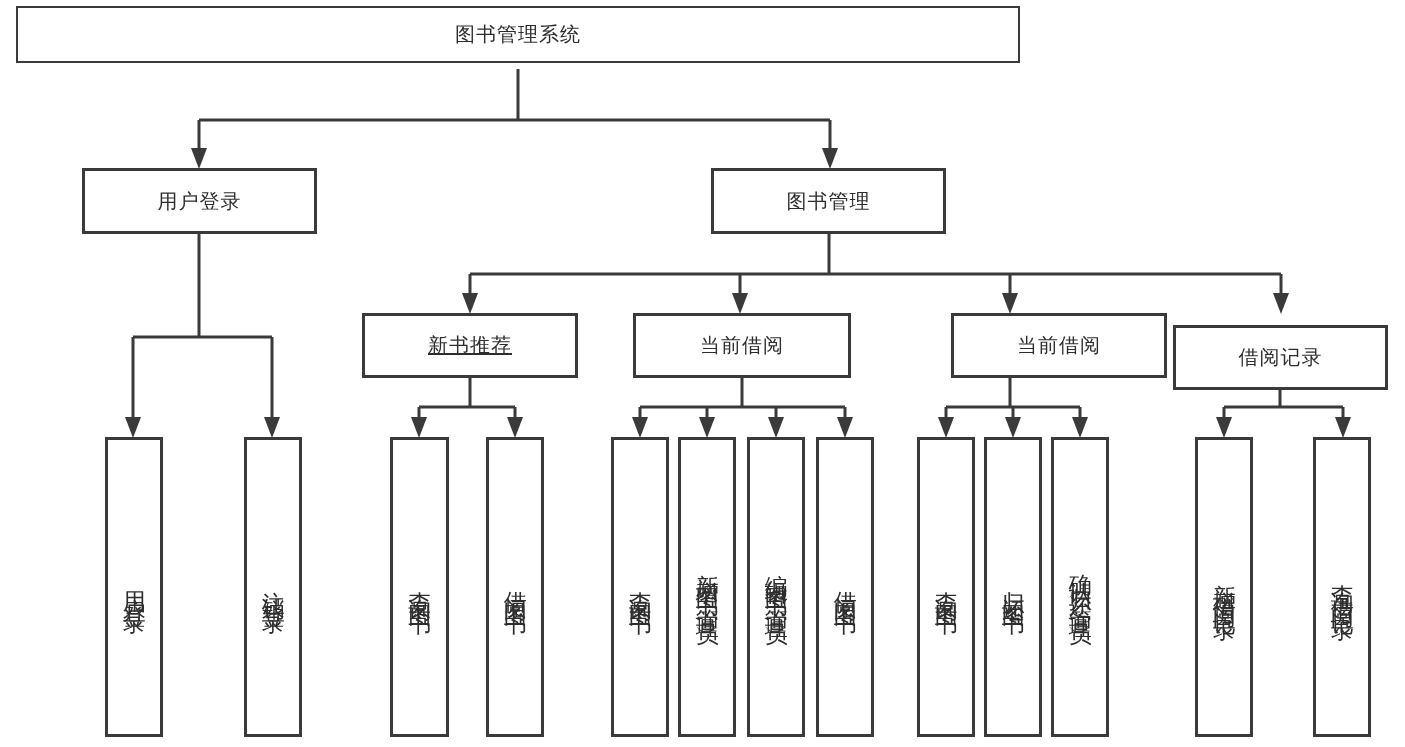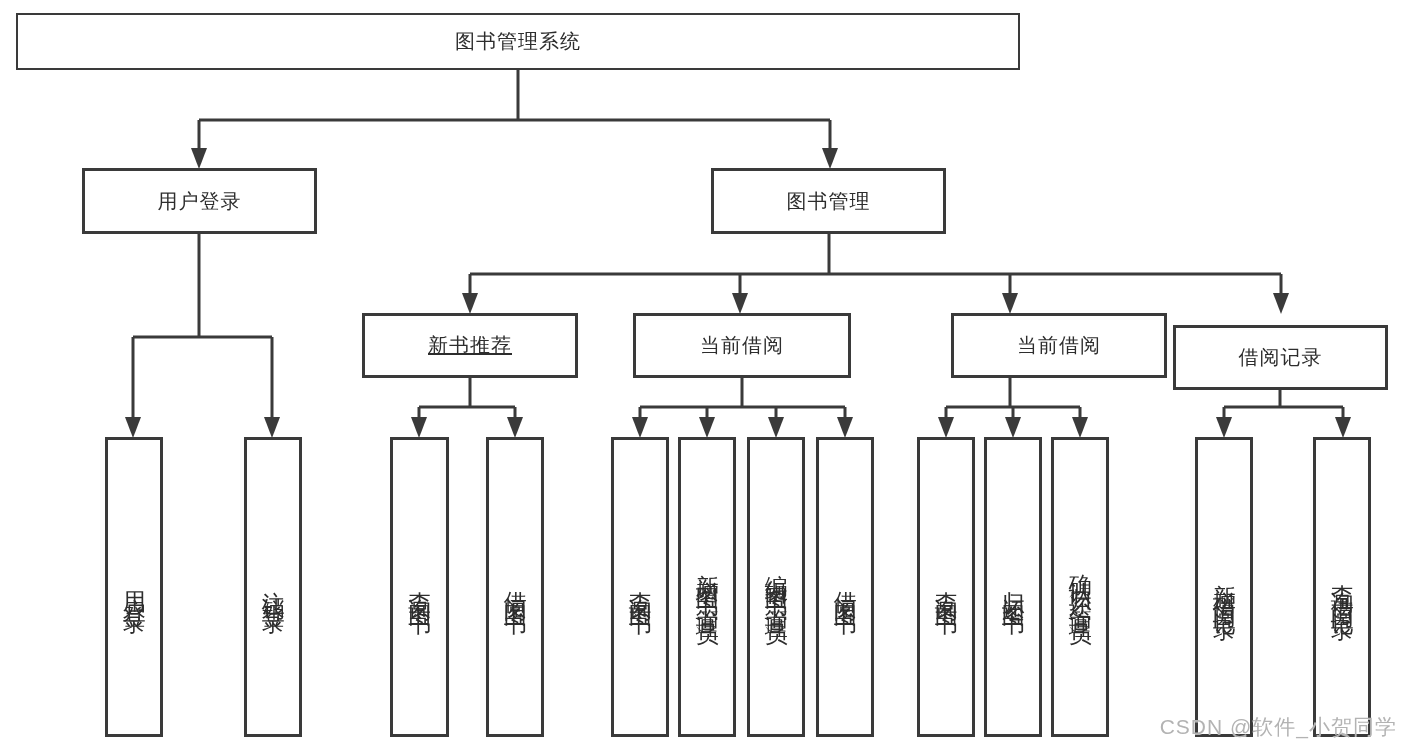--- a/index.html
+++ b/index.html
@@ -89,21 +89,21 @@
     <polygon points="707,438 699,417 715,417"></polygon>
     <polygon points="776,438 768,417 784,417"></polygon>
     <polygon points="845,438 837,417 853,417"></polygon>
     <polygon points="946,438 938,417 954,417"></polygon>
     <polygon points="1013,438 1005,417 1021,417"></polygon>
     <polygon points="1080,438 1072,417 1088,417"></polygon>
     <polygon points="1224,438 1216,417 1232,417"></polygon>
     <polygon points="1343,438 1335,417 1351,417"></polygon>
   </svg>
 
-  <div class="box root" style="left:16px;top:13px;width:1004px;height:57px;">
+  <div class="box root" style="left:16px;top:6px;width:1004px;height:57px;">
     <span class="hlabel">图书管理系统</span>
   </div>
 
   <div class="box" style="left:82px;top:168px;width:235px;height:66px;">
     <span class="hlabel">用户登录</span>
   </div>
   <div class="box" style="left:711px;top:168px;width:235px;height:66px;">
     <span class="hlabel">图书管理</span>
   </div>
 
@@ -157,14 +157,13 @@
     <span class="vlabel">确认归还（管理员）</span>
   </div>
 
   <div class="box" style="left:1195px;top:437px;width:58px;height:300px;">
     <span class="vlabel">新增借阅记录</span>
   </div>
   <div class="box" style="left:1313px;top:437px;width:58px;height:300px;">
     <span class="vlabel">查询借阅记录</span>
   </div>
 
-  <div class="watermark">CSDN @软件_小贺同学</div>
 </div>
 
 </body></html>

